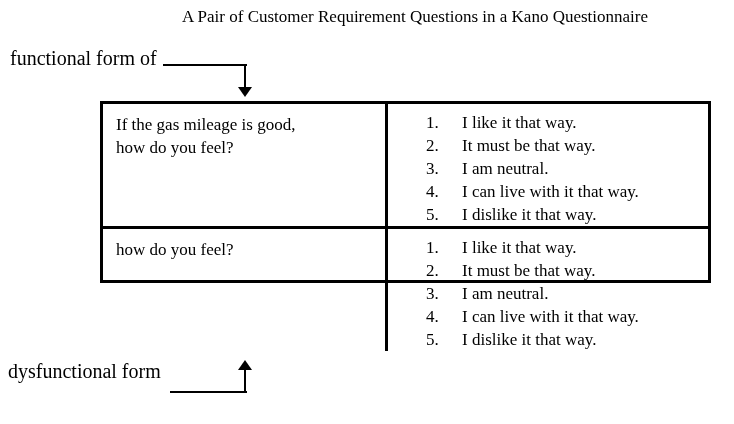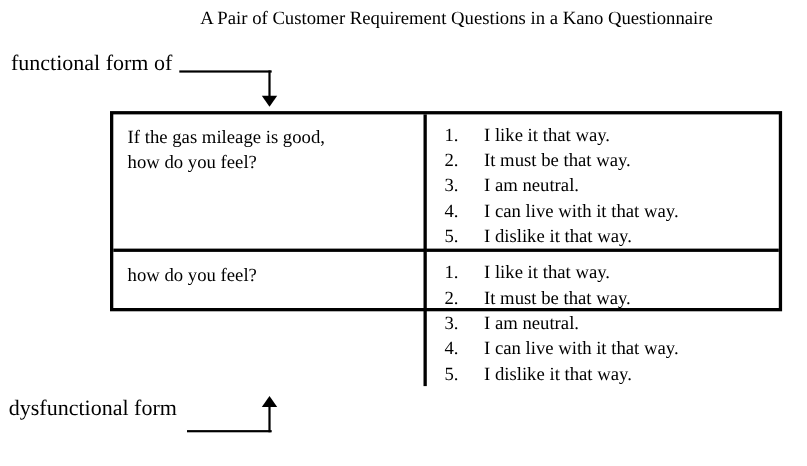--- a/index.html
+++ b/index.html
@@ -81,21 +81,21 @@
     box-sizing: border-box;
     font-size: 17px;
     line-height: 23px;
   }
   .q-cell {
     border-right: 3px solid #000000;
     padding: 9px 8px 0 13px;
   }
   .row-top { border-bottom: 3px solid #000000; }
   .opt-cell {
-    padding: 7px 4px 0 16px;
+    padding: 7px 4px 0 38px;
   }
   .opt {
     white-space: nowrap;
   }
   .opt .num {
     display: inline-block;
     width: 36px;
   }
 </style>
 </head>

